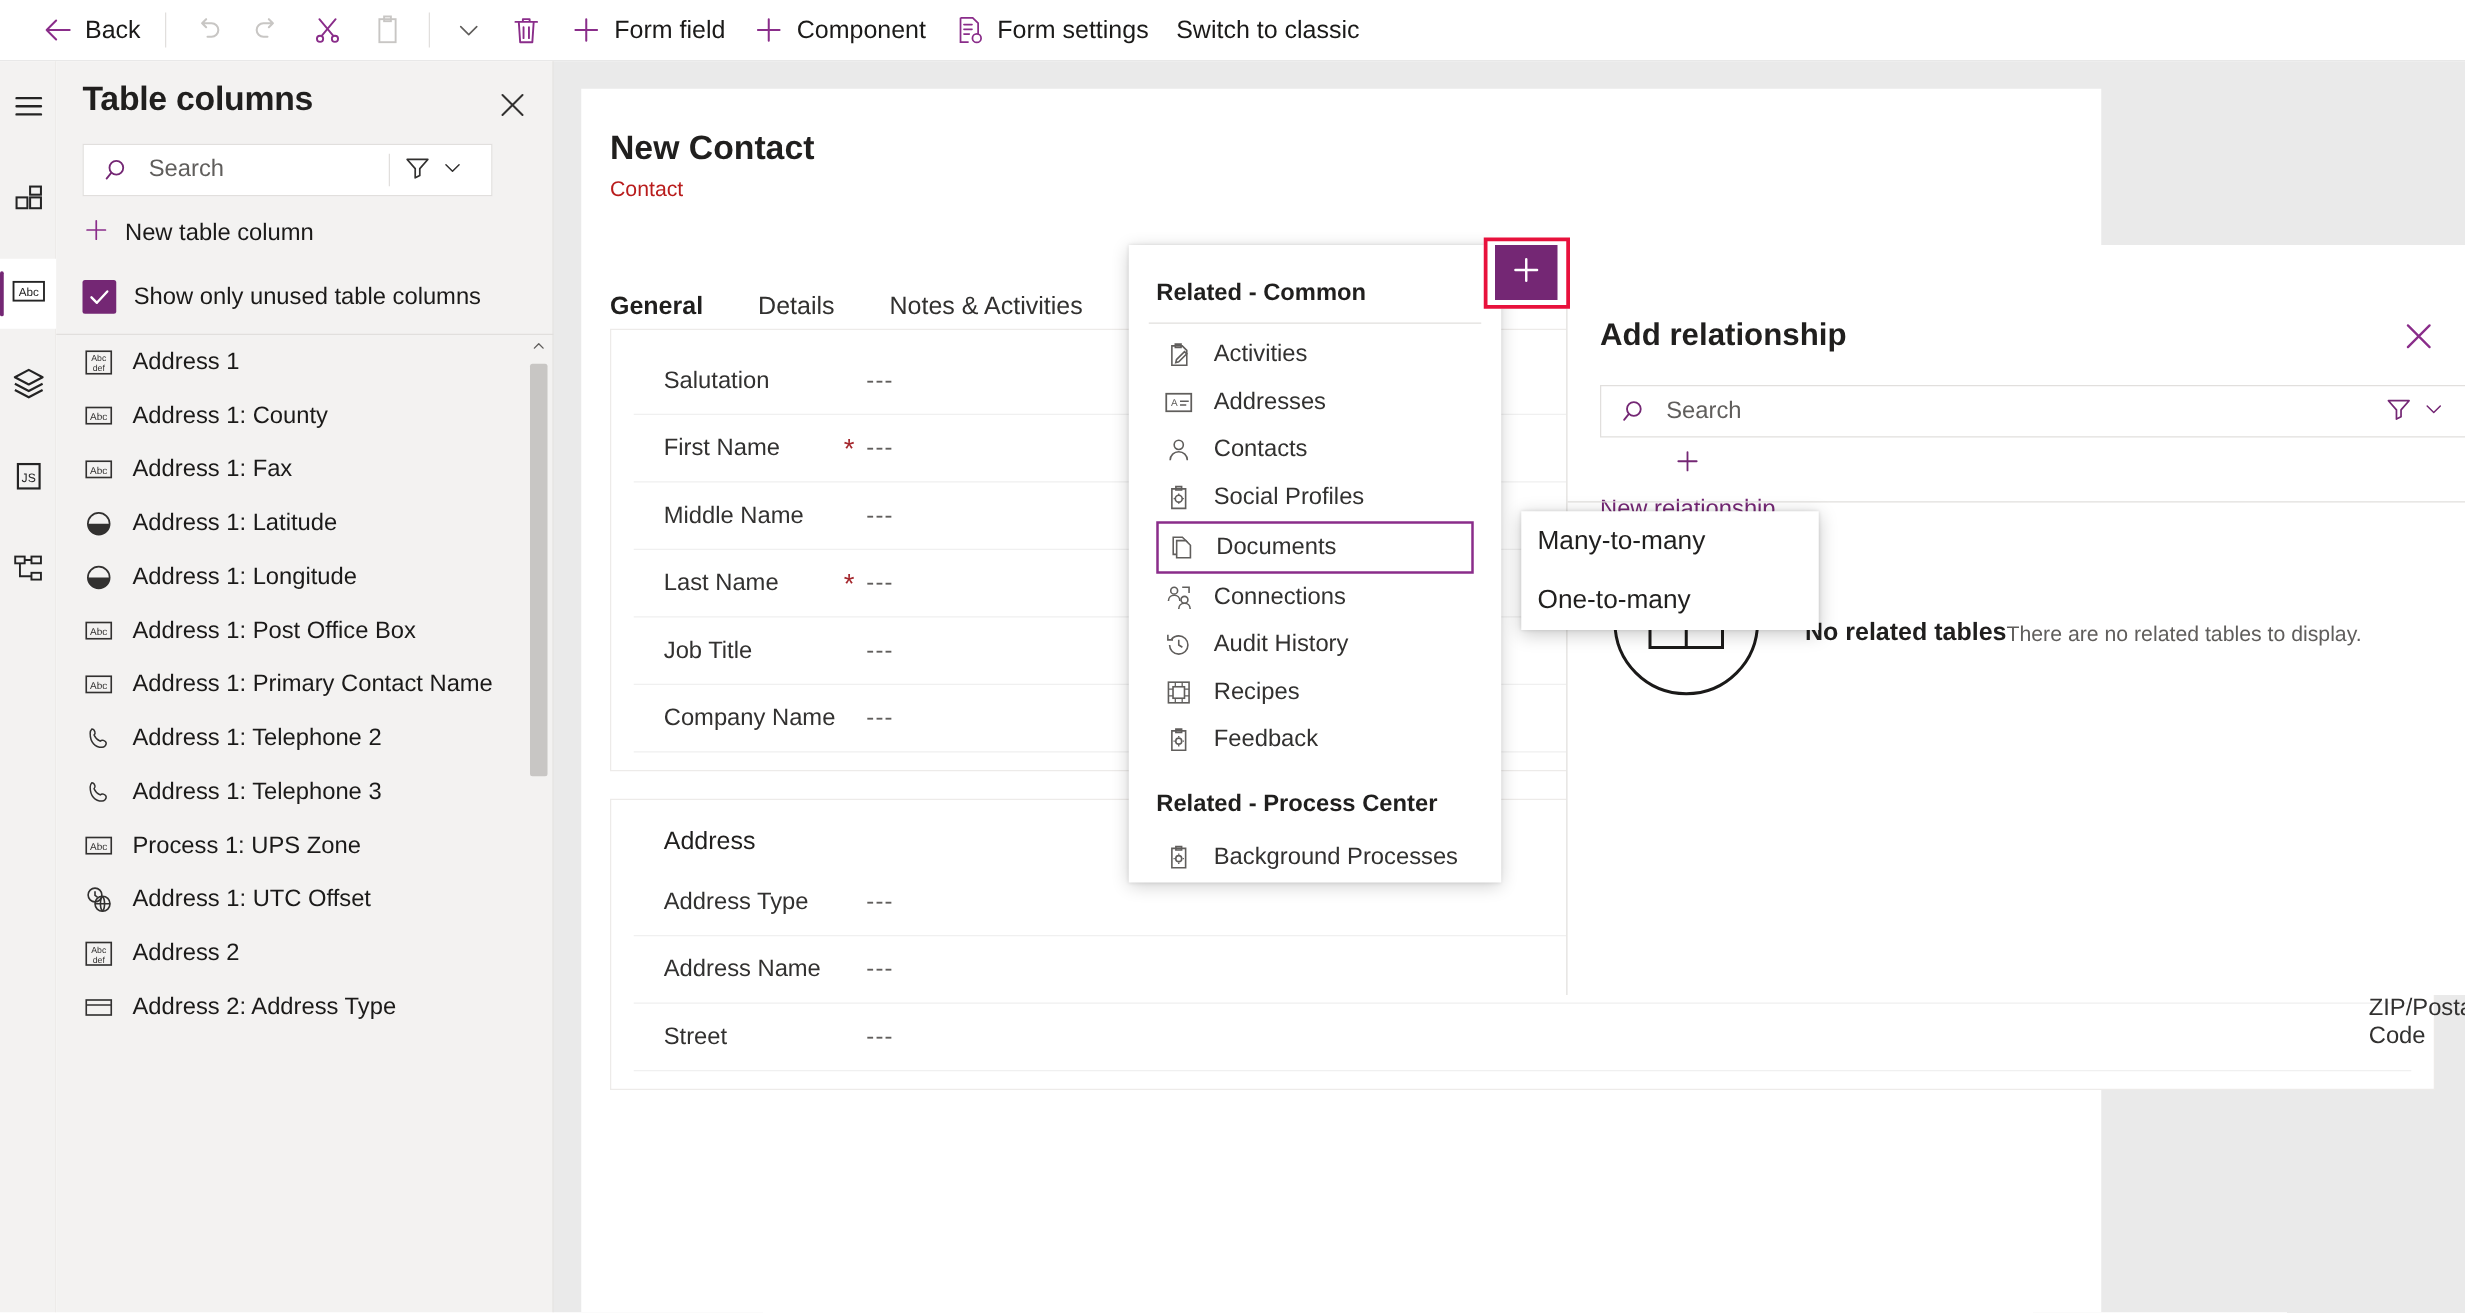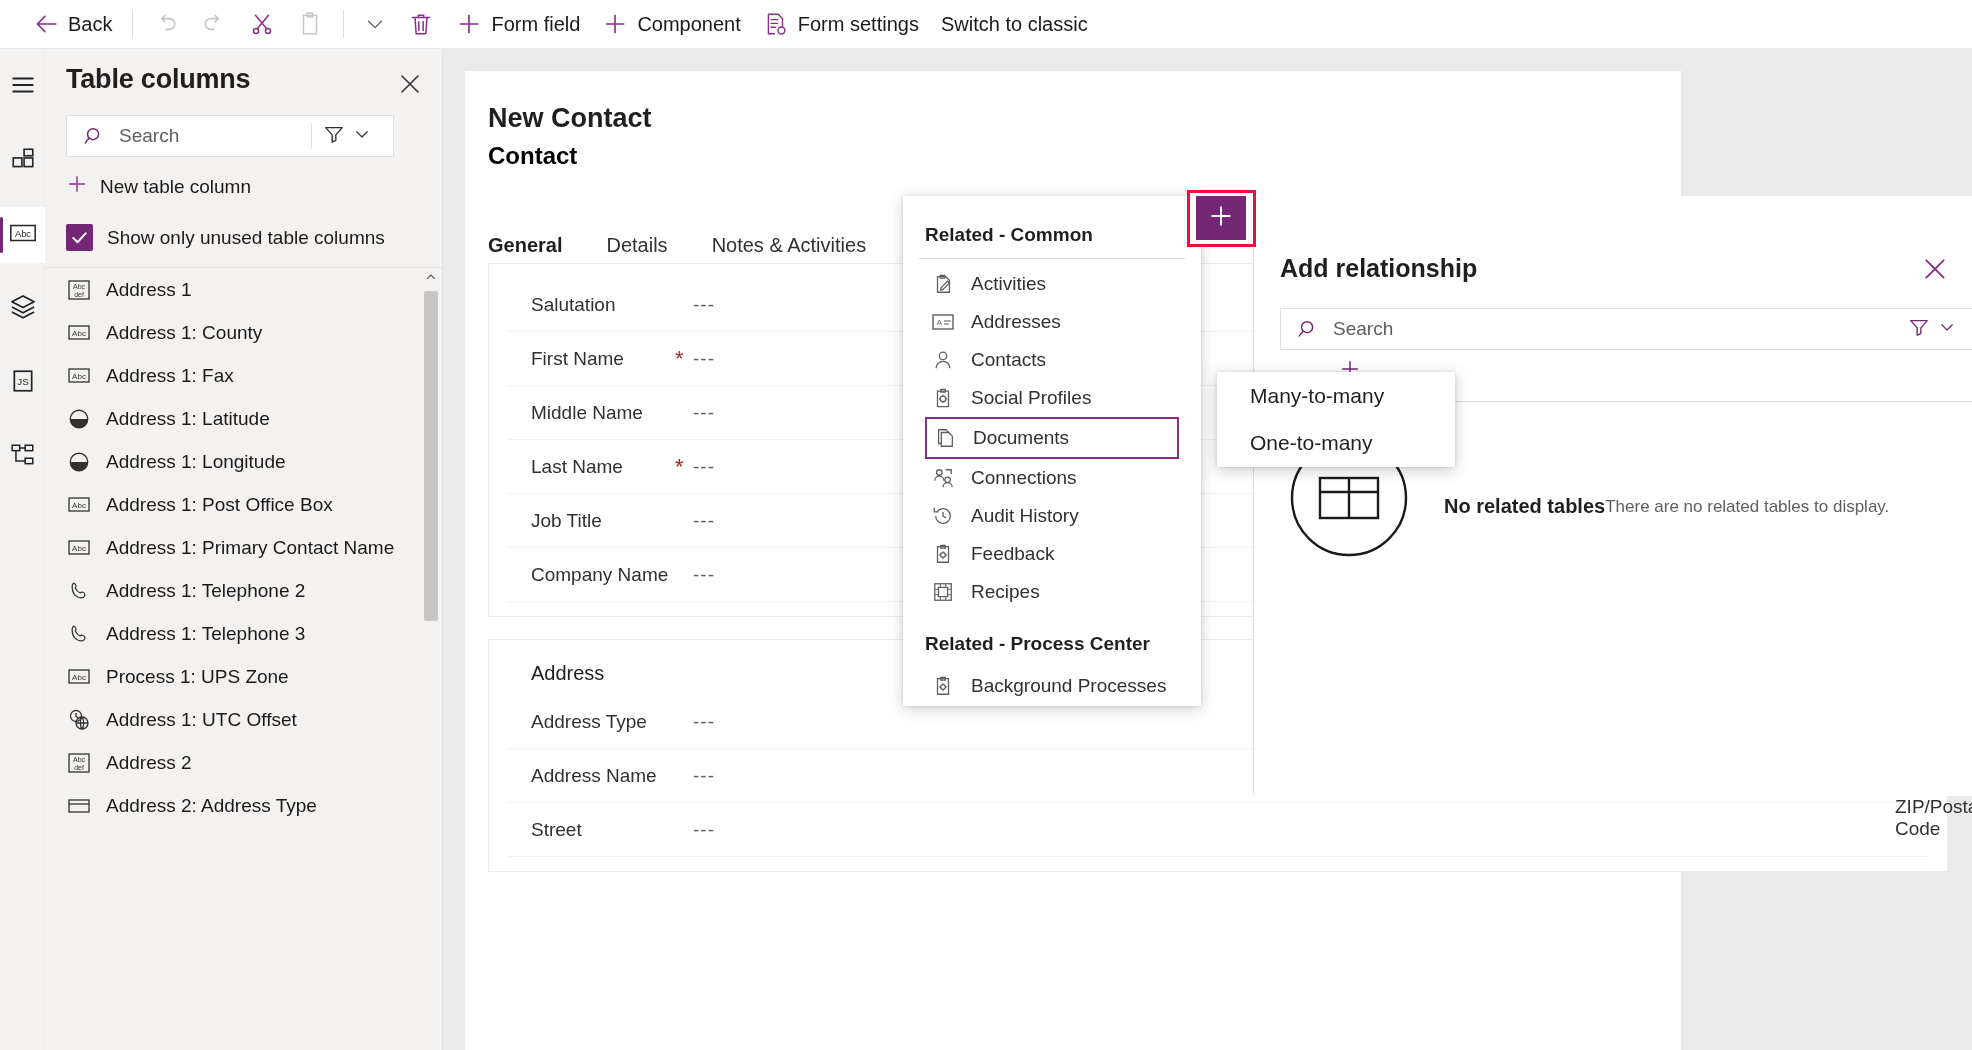--- a/index.html
+++ b/index.html
@@ -121,21 +121,21 @@
   .formcard {
     position: absolute; left: 22px; top: 22px; width: 1216px; height: 979px;
     background: #ffffff;
   }
   .form-title {
     position: absolute; left: 23px; top: 32px;
     font-size: 27px; font-weight: 600; color: #201f1e;
   }
   .form-sub {
     position: absolute; left: 23px; top: 71px;
-    font-size: 24px; color: #000000; font-weight: bold;
+    font-size: 17px; color: #b91c1c;
   }
   .tabs {
     position: absolute; left: 23px; top: 142px;
     display: flex; align-items: flex-end; gap: 12px;
   }
   .tab {
     position: relative; padding: 0 16px 13px 16px;
     font-size: 20px; color: #323130; cursor: pointer; white-space: nowrap;
   }
   .tab:first-child { padding-left: 0; }
@@ -247,25 +247,24 @@
     border: 3px solid #e8113c; background: #ffffff; z-index: 40;
   }
   .plusbtn {
     position: absolute; left: 1196px; top: 196px; width: 50px; height: 44px;
     background: #742774; display: flex; align-items: center; justify-content: center;
     cursor: pointer; z-index: 41;
   }
 
   
   .reltype-menu {
-    position: absolute; left: 1217px; top: 372px; width: 238px; height: 95px;
+    position: absolute; left: 1217px; top: 409px; width: 238px; height: 95px;
     background: #ffffff;
     box-shadow: 0 3px 14px rgba(0,0,0,0.22), 0 0 3px rgba(0,0,0,0.12);
     z-index: 50;
-    padding-left: 20px;
   }
   .reltype-item {
     height: 47px; display: flex; align-items: center;
     padding-left: 13px; font-size: 21px; color: #201f1e; cursor: pointer;
   }
 </style>
 </head>
 <body>
 
 <div id="root">
@@ -742,37 +741,37 @@
               <path d="M4 12a8 8 0 108-8 8 8 0 00-6.3 3" stroke="#605e5c" stroke-width="1.4" fill="none"></path>
               <path d="M2.5 3v4.5H7" stroke="#605e5c" stroke-width="1.4" fill="none"></path>
               <path d="M12 7.5V12l3.2 2" stroke="#605e5c" stroke-width="1.4" fill="none"></path>
             </svg>
           </span>
           <span>Audit History</span>
         </div>
         <div class="relmenu-item">
           <span class="ri">
             <svg width="22" height="22" viewBox="0 0 24 24">
+              <rect x="3" y="3" width="18" height="18" stroke="#605e5c" stroke-width="1.4" fill="none"></rect>
+              <rect x="7" y="7" width="10" height="10" stroke="#605e5c" stroke-width="1.4" fill="none"></rect>
+              <path d="M3 9h4M17 9h4M3 15h4M17 15h4M9 3v4M9 17v4M15 3v4M15 17v4" stroke="#605e5c" stroke-width="1.1"></path>
+            </svg>
+          </span>
+          <span>Recipes</span>
+        </div>
+        <div class="relmenu-item">
+          <span class="ri">
+            <svg width="22" height="22" viewBox="0 0 24 24">
               <path d="M6 4h12v17H6z" stroke="#605e5c" stroke-width="1.4" fill="none"></path>
               <path d="M9.5 2.5h5v3h-5z" stroke="#605e5c" stroke-width="1.4" fill="none"></path>
               <circle cx="12" cy="13" r="2.6" stroke="#605e5c" stroke-width="1.4" fill="none"></circle>
               <path d="M12 9.6V8.4M12 17.6v-1.2M15.4 13h1.2M7.4 13h1.2" stroke="#605e5c" stroke-width="1.2"></path>
             </svg>
           </span>
           <span>Feedback</span>
-        </div>
-        <div class="relmenu-item">
-          <span class="ri">
-            <svg width="22" height="22" viewBox="0 0 24 24">
-              <rect x="3" y="3" width="18" height="18" stroke="#605e5c" stroke-width="1.4" fill="none"></rect>
-              <rect x="7" y="7" width="10" height="10" stroke="#605e5c" stroke-width="1.4" fill="none"></rect>
-              <path d="M3 9h4M17 9h4M3 15h4M17 15h4M9 3v4M9 17v4M15 3v4M15 17v4" stroke="#605e5c" stroke-width="1.1"></path>
-            </svg>
-          </span>
-          <span>Recipes</span>
         </div>
       </div>
     <div class="relmenu-header" style="padding-top:22px">Related - Process Center</div>
     <div id="relmenu-g2">
         <div class="relmenu-item">
           <span class="ri">
             <svg width="22" height="22" viewBox="0 0 24 24">
               <path d="M6 4h12v17H6z" stroke="#605e5c" stroke-width="1.4" fill="none"></path>
               <path d="M9.5 2.5h5v3h-5z" stroke="#605e5c" stroke-width="1.4" fill="none"></path>
               <circle cx="12" cy="13" r="2.6" stroke="#605e5c" stroke-width="1.4" fill="none"></circle>

